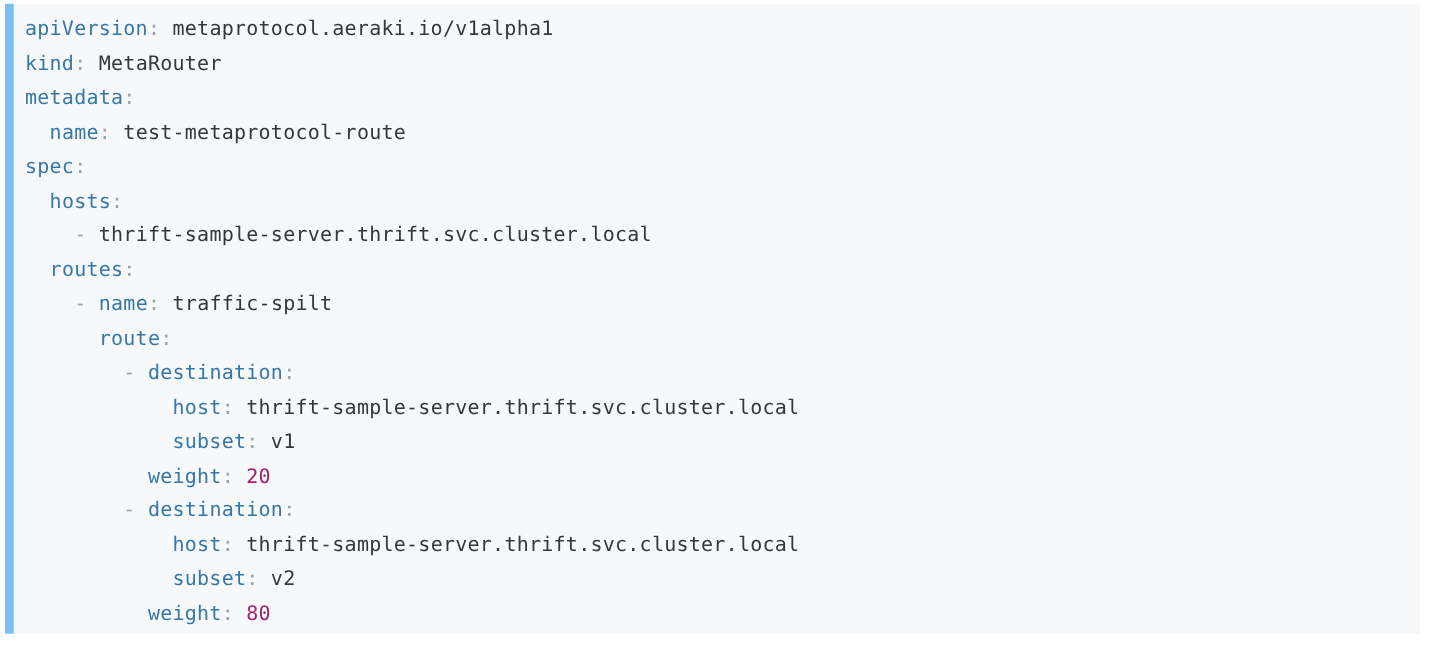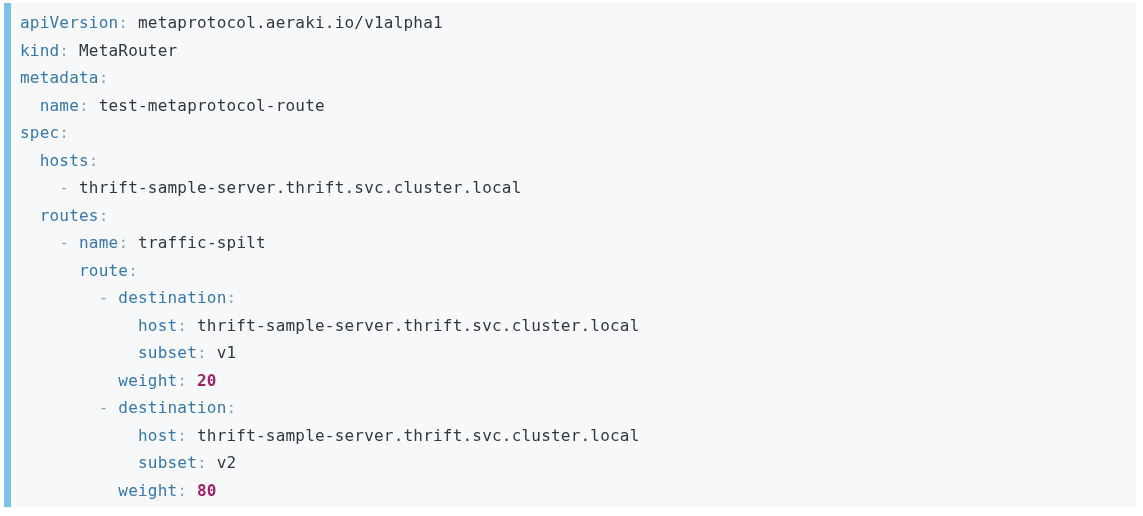--- a/index.html
+++ b/index.html
@@ -35,20 +35,20 @@
     font-family: "DejaVu Sans Mono", "Liberation Mono", monospace;
     font-size: 16px;
     line-height: 27.5px;
     letter-spacing: 0.2px;
     color: var(--plain);
   }
   .line { white-space: pre; }
   .tok-key   { color: var(--key); }
   .tok-punc  { color: var(--punc); }
   .tok-plain { color: var(--plain); }
-  .tok-num   { color: var(--num); font-weight: bold; }
+  .tok-num   { color: var(--num); }
 </style>
 </head>
 <body>
 
 <div class="code-block">
   <pre><code><div class="line"><span class="tok-key">apiVersion</span><span class="tok-punc">:</span><span class="tok-plain"> metaprotocol.aeraki.io/v1alpha1</span></div><div class="line"><span class="tok-key">kind</span><span class="tok-punc">:</span><span class="tok-plain"> MetaRouter</span></div><div class="line"><span class="tok-key">metadata</span><span class="tok-punc">:</span></div><div class="line"><span class="tok-plain">  </span><span class="tok-key">name</span><span class="tok-punc">:</span><span class="tok-plain"> test-metaprotocol-route</span></div><div class="line"><span class="tok-key">spec</span><span class="tok-punc">:</span></div><div class="line"><span class="tok-plain">  </span><span class="tok-key">hosts</span><span class="tok-punc">:</span></div><div class="line"><span class="tok-plain">    </span><span class="tok-punc">-</span><span class="tok-plain"> thrift-sample-server.thrift.svc.cluster.local</span></div><div class="line"><span class="tok-plain">  </span><span class="tok-key">routes</span><span class="tok-punc">:</span></div><div class="line"><span class="tok-plain">    </span><span class="tok-punc">-</span><span class="tok-plain"> </span><span class="tok-key">name</span><span class="tok-punc">:</span><span class="tok-plain"> traffic-spilt</span></div><div class="line"><span class="tok-plain">      </span><span class="tok-key">route</span><span class="tok-punc">:</span></div><div class="line"><span class="tok-plain">        </span><span class="tok-punc">-</span><span class="tok-plain"> </span><span class="tok-key">destination</span><span class="tok-punc">:</span></div><div class="line"><span class="tok-plain">            </span><span class="tok-key">host</span><span class="tok-punc">:</span><span class="tok-plain"> thrift-sample-server.thrift.svc.cluster.local</span></div><div class="line"><span class="tok-plain">            </span><span class="tok-key">subset</span><span class="tok-punc">:</span><span class="tok-plain"> v1</span></div><div class="line"><span class="tok-plain">          </span><span class="tok-key">weight</span><span class="tok-punc">:</span><span class="tok-plain"> </span><span class="tok-num">20</span></div><div class="line"><span class="tok-plain">        </span><span class="tok-punc">-</span><span class="tok-plain"> </span><span class="tok-key">destination</span><span class="tok-punc">:</span></div><div class="line"><span class="tok-plain">            </span><span class="tok-key">host</span><span class="tok-punc">:</span><span class="tok-plain"> thrift-sample-server.thrift.svc.cluster.local</span></div><div class="line"><span class="tok-plain">            </span><span class="tok-key">subset</span><span class="tok-punc">:</span><span class="tok-plain"> v2</span></div><div class="line"><span class="tok-plain">          </span><span class="tok-key">weight</span><span class="tok-punc">:</span><span class="tok-plain"> </span><span class="tok-num">80</span></div></code></pre>
 </div>
 
 </body></html>

